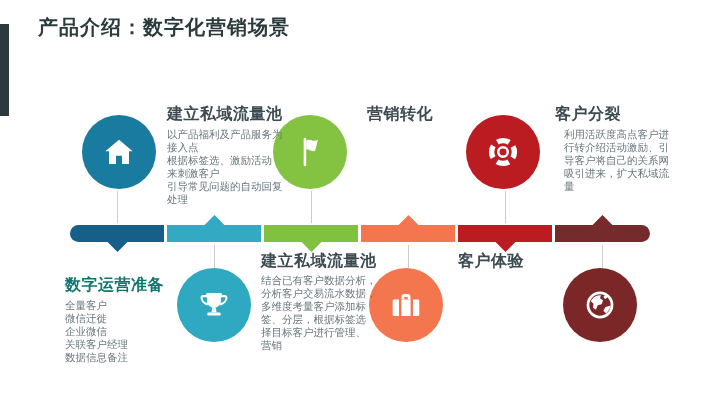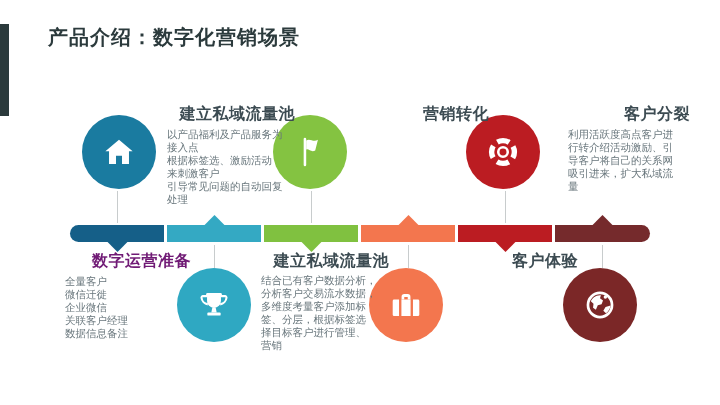--- a/index.html
+++ b/index.html
@@ -5,21 +5,21 @@
   html,body{margin:0;padding:0;}
   body{
     width:720px;height:405px;position:relative;overflow:hidden;
     background:#ffffff;
     font-family:"Liberation Sans","DejaVu Sans",sans-serif;
   }
   .abs{position:absolute;}
   
   #accent-bar{left:0;top:24px;width:9px;height:92px;}
   #main-title{
-    left:38px;top:14px;margin:10px;
+    left:38px;top:14px;margin:0;
     font-size:20px;font-weight:bold;letter-spacing:1px;
     color:#2b3a3c;
   }
   
   .seg{top:225px;height:17px;width:94px;}
   .seg.first{border-radius:9px 0 0 9px;}
   .seg.last{border-radius:0 9px 9px 0;width:95px;}
   .diamond{width:19px;height:19px;transform:rotate(45deg);}
   .diamond.down{top:229px;}
   .diamond.up{top:219px;}
@@ -28,21 +28,21 @@
   .connector.bottom{top:245px;height:23px;}
   
   .circle{
     width:74px;height:74px;border-radius:50%;
     display:flex;align-items:center;justify-content:center;
   }
   .circle svg{width:38px;height:38px;display:block;}
   
   .tblock h3{
     margin:0 0 4px 0;font-size:16px;line-height:20px;font-weight:bold;
-    color:#3c4b52;letter-spacing:0.5px;white-space:nowrap;text-align:right;
+    color:#3c4b52;letter-spacing:0.5px;white-space:nowrap;
   }
   .tblock p{
     margin:0;font-size:10.5px;line-height:13px;color:#68767c;
     white-space:pre-line;letter-spacing:0;
   }
 </style>
 </head>
 <body>
 
 <div class="abs" id="accent-bar" style="background-color: rgb(43, 58, 60);"></div>
@@ -120,21 +120,21 @@
   <h3 style="color: rgb(60, 75, 82);">建立私域流量池</h3>
   <p style="color: rgb(104, 118, 124);">以产品福利及产品服务为
 接入点
 根据标签选、激励活动
 来刺激客户
 引导常见问题的自动回复
 处理</p>
 </div>
 
 <div class="abs tblock" style="left:65px;top:251px;width:126px">
-  <h3 style="color: #701a75;">数字运营准备</h3>
+  <h3 style="color: #0f766e; margin-top: 24px;">数字运营准备</h3>
   <p style="color: rgb(104, 118, 124);">全量客户
 微信迁徙
 企业微信
 关联客户经理
 数据信息备注</p>
 </div>
 
 <div class="abs tblock" style="left:367px;top:104px;width:122px">
   <h3 style="color: rgb(60, 75, 82);">营销转化</h3>
 </div>
@@ -142,23 +142,23 @@
 <div class="abs tblock" style="left:261px;top:251px;width:128px">
   <h3 style="color: rgb(60, 75, 82);">建立私域流量池</h3>
   <p style="color: rgb(104, 118, 124); font-family: Liberation Mono, monospace;">结合已有客户数据分析，
 分析客户交易流水数据，
 多维度考量客户添加标
 签、分层，根据标签选
 择目标客户进行管理、
 营销</p>
 </div>
 
-<div class="abs tblock" style="left:568px;top:104px;width:122px">
+<div class="abs tblock" style="left:555px;top:104px;width:122px">
   <h3 style="color: rgb(60, 75, 82);">客户分裂</h3>
-  <p style="color: rgb(104, 118, 124);">利用活跃度高点客户进
+  <p style="color: rgb(104, 118, 124); margin-left: 9px;">利用活跃度高点客户进
 行转介绍活动激励、引
 导客户将自己的关系网
 吸引进来，扩大私域流
 量</p>
 </div>
 
 <div class="abs tblock" style="left:458px;top:251px;width:120px">
   <h3 style="color: rgb(60, 75, 82);">客户体验</h3>
 </div>
 

